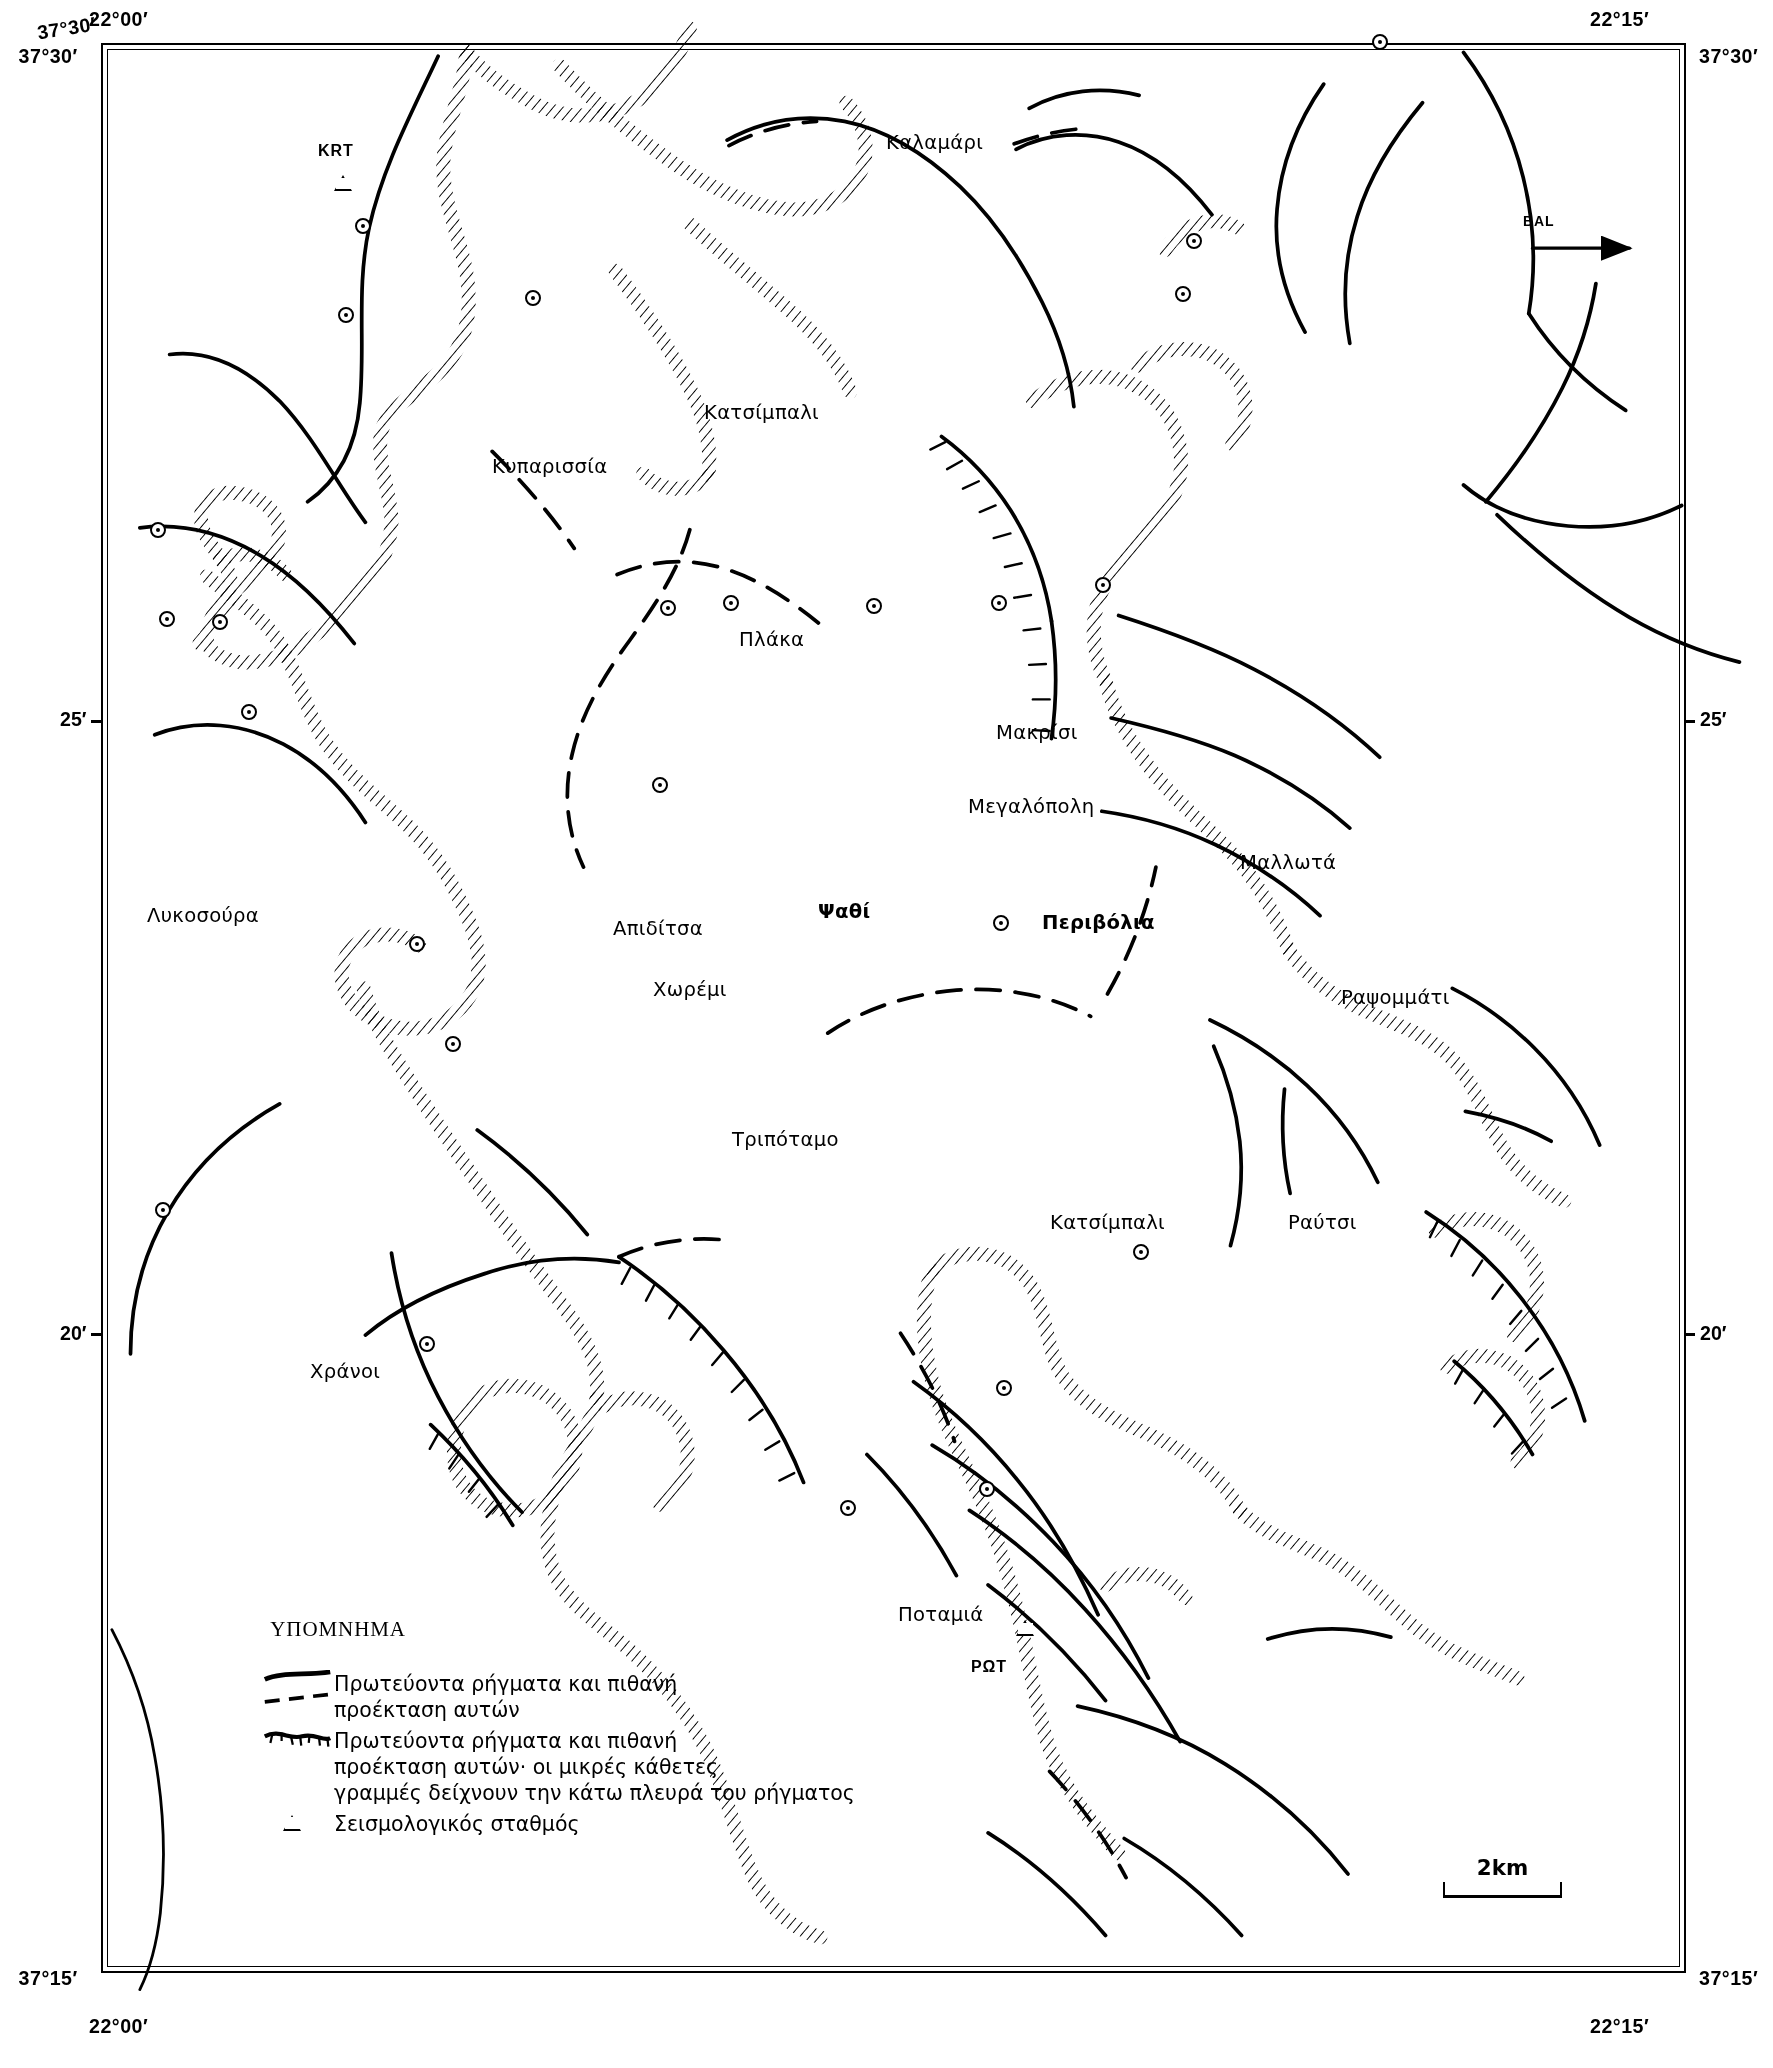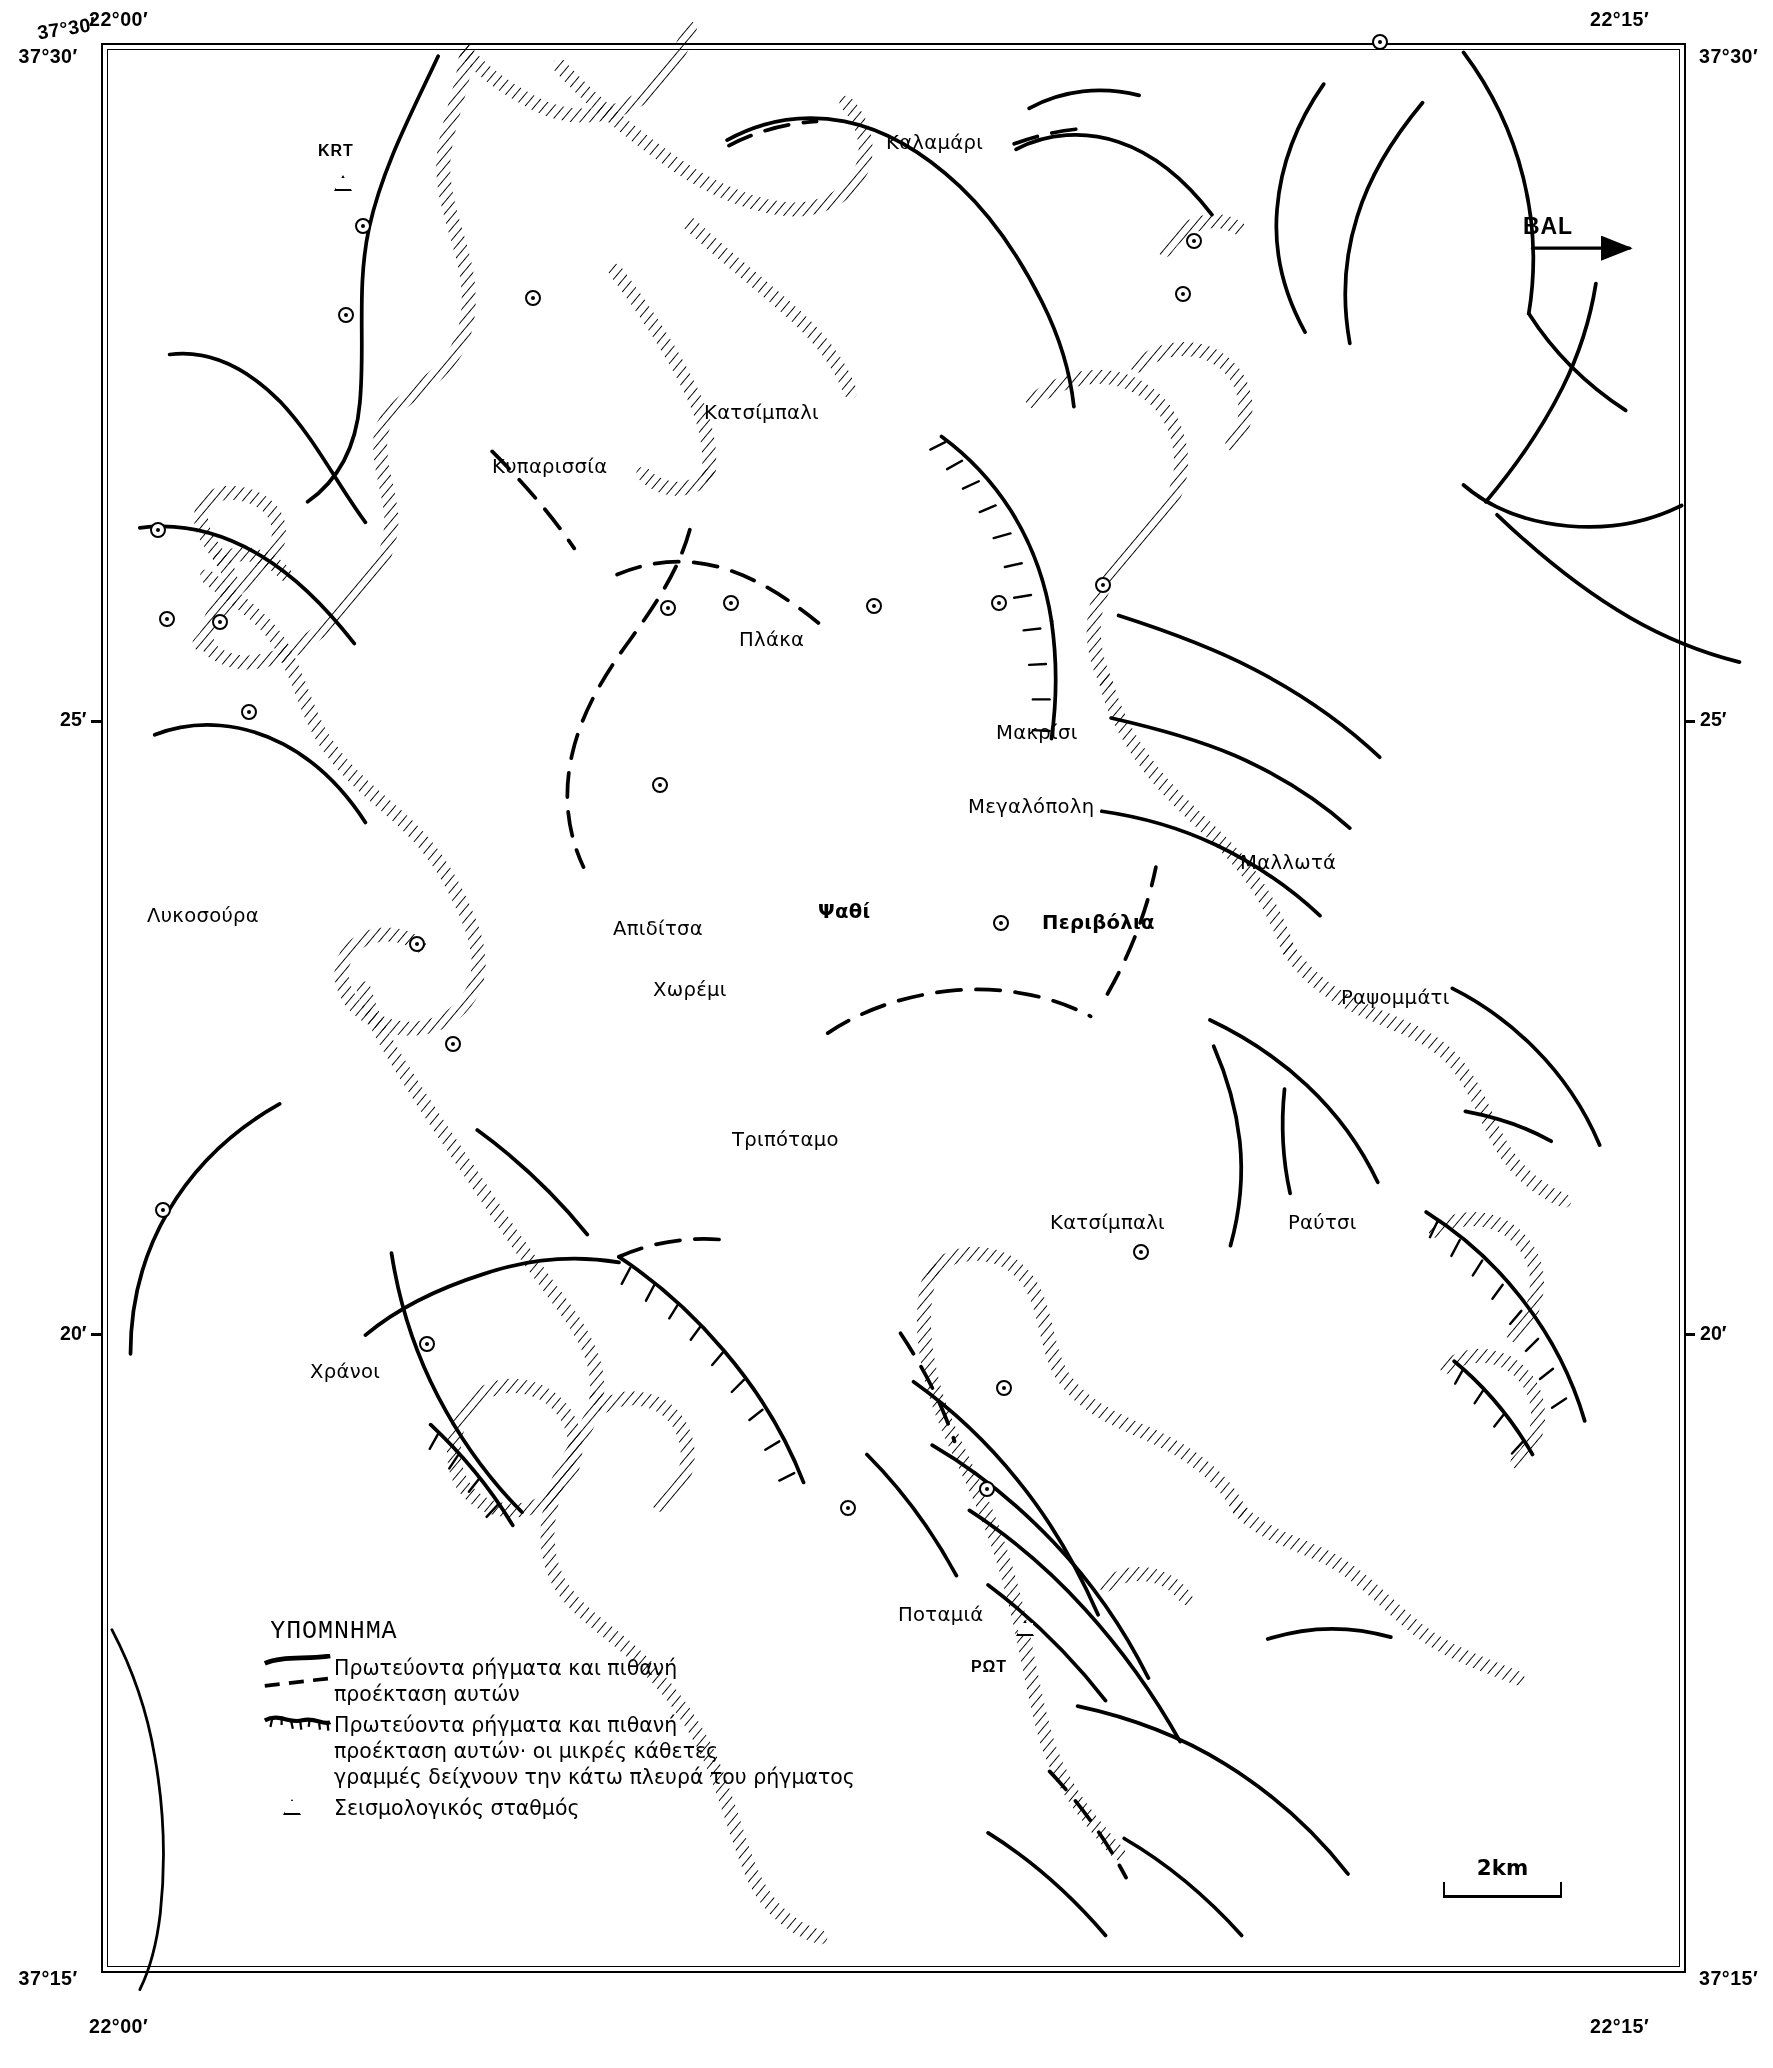--- a/index.html
+++ b/index.html
@@ -110,24 +110,24 @@
     display: block;
   }
   
   #legend {
     position: absolute;
     left: 261px;
     top: 1617px;
     width: 727px;
   }
   #legend-title {
-    font-size: 25px;
-    font-family: Liberation Mono, monospace;
+    font-size: 21px;
+    font-family: Liberation Serif, serif;
     letter-spacing: 0.9px;
-    margin-bottom: 8px;
+    margin-bottom: 28px;
     margin-left: 9.3px;
   }
   .legend-row {
     display: flex;
     align-items: flex-start;
     margin-bottom: 3.7px;
   }
   .legend-sym {
     width: 73px;
     min-width: 73px;
@@ -159,21 +159,21 @@
     border-left: 2.8px solid #000;
     border-right: 2.8px solid #000;
     border-bottom: 3.7px solid #000;
     margin-top: 1.9px;
   }
   
   #bal-label {
     position: absolute;
     left: 1523px;
     top: 213px;
-    font-size: 23px;
+    font-size: 14px;
     font-weight: bold;
     letter-spacing: 0.9px;
   }
   svg { display: block; }
   #artwork { position: absolute; left: 0; top: 0; }
 </style>
 </head>
 <body>
 
 <div id="page">

